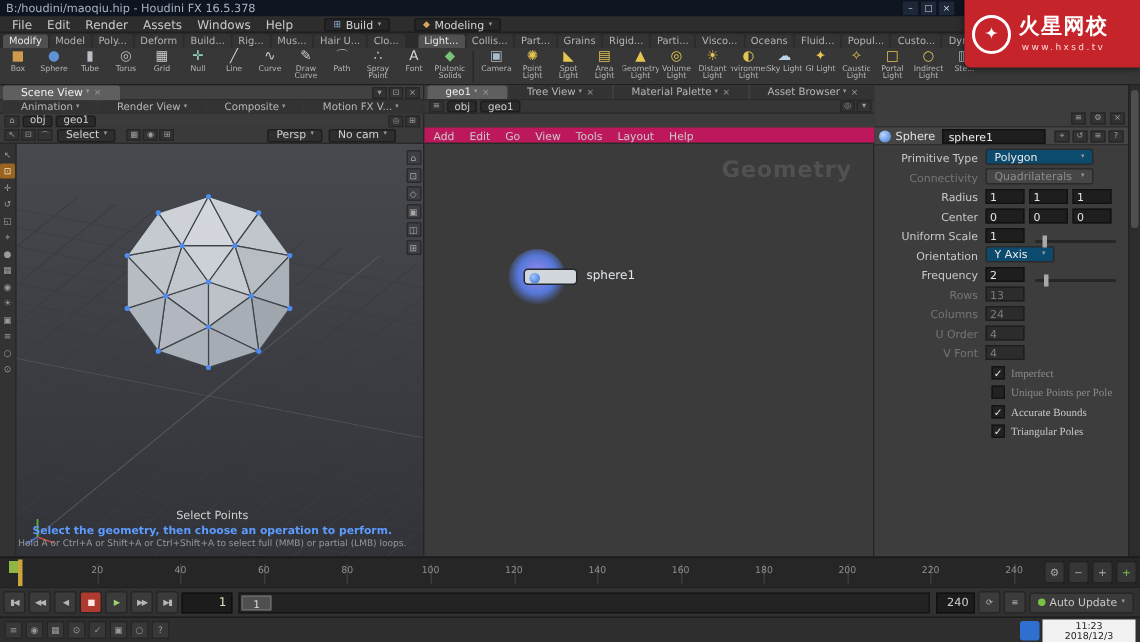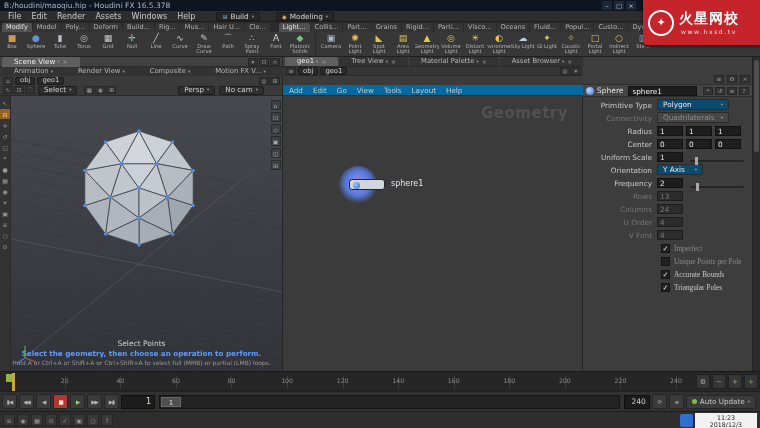--- a/index.html
+++ b/index.html
@@ -39,21 +39,21 @@
 
   
   .prowbar{display:flex;align-items:center;padding:0 2px;}
   #lp-rowA{left:0;top:57px;width:283px;height:10px;background:#414141;border-bottom:1px solid #2b2b2b;border-right:1px solid #252525;}
   #lp-rowB{left:0;top:67px;width:283px;height:9px;background:#363636;border-bottom:1px solid #2b2b2b;border-right:1px solid #252525;}
   #lp-rowC{left:0;top:76px;width:283px;height:9px;background:#3b3b3b;border-right:1px solid #252525;}
   #lp-rowD{left:0;top:85px;width:283px;height:11px;background:#3a3a3a;border-bottom:1px solid #292929;border-right:1px solid #252525;}
   #np-rowA{left:283px;top:57px;width:300px;height:10px;background:#414141;border-bottom:1px solid #2b2b2b;}
   #np-rowB{left:283px;top:67px;width:300px;height:9px;background:#363636;border-bottom:1px solid #2b2b2b;}
   #np-rowGap{left:283px;top:76px;width:300px;height:9px;background:#3b3b3b;}
-  #np-rowC{left:283px;top:85px;width:300px;height:11px;background:#0369a1;border-bottom:1px solid #292929;}
+  #np-rowC{left:283px;top:85px;width:300px;height:11px;background:#be185d;border-bottom:1px solid #292929;}
   .ptab{display:inline-flex;align-items:center;gap:2px;background:#333;color:#b6b6b6;font-size:6.8px;
         height:9px;line-height:9px;padding:0 12px;border-radius:2px 2px 0 0;margin-right:1px;white-space:nowrap;}
   .ptab.active{background:#5f5f5f;color:#efefef;}
   .tclose{font-size:6px;color:#999;margin-left:1px;}
   .mini-ic{width:10px;height:8px;display:flex;align-items:center;justify-content:center;
            font-size:5.5px;color:#9d9d9d;background:#333;border:1px solid #272727;margin-left:1px;}
   .chip{background:#2a2a2a;border:1px solid #1d1d1d;border-radius:2px;padding:0 4px;font-size:6.8px;
         height:8px;line-height:7px;color:#d0d0d0;margin-right:2px;display:inline-flex;align-items:center;}
   .sel-chip{background:#2e2e2e;border:1px solid #1e1e1e;border-radius:2px;height:9px;line-height:9px;
             padding:0 5px;font-size:7.2px;color:#d2d2d2;display:inline-flex;align-items:flex-end;gap:3px;}

